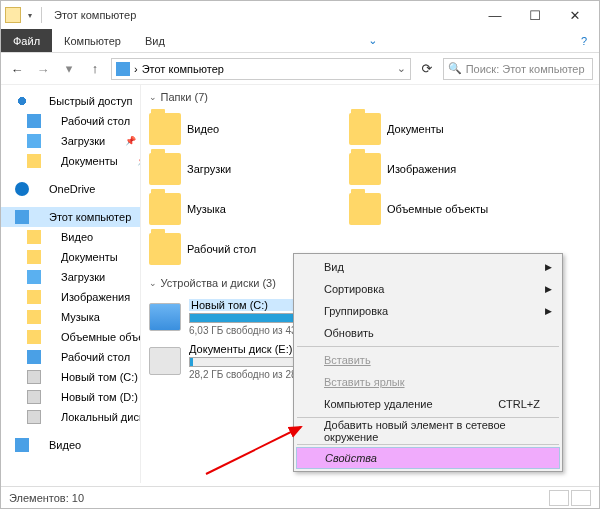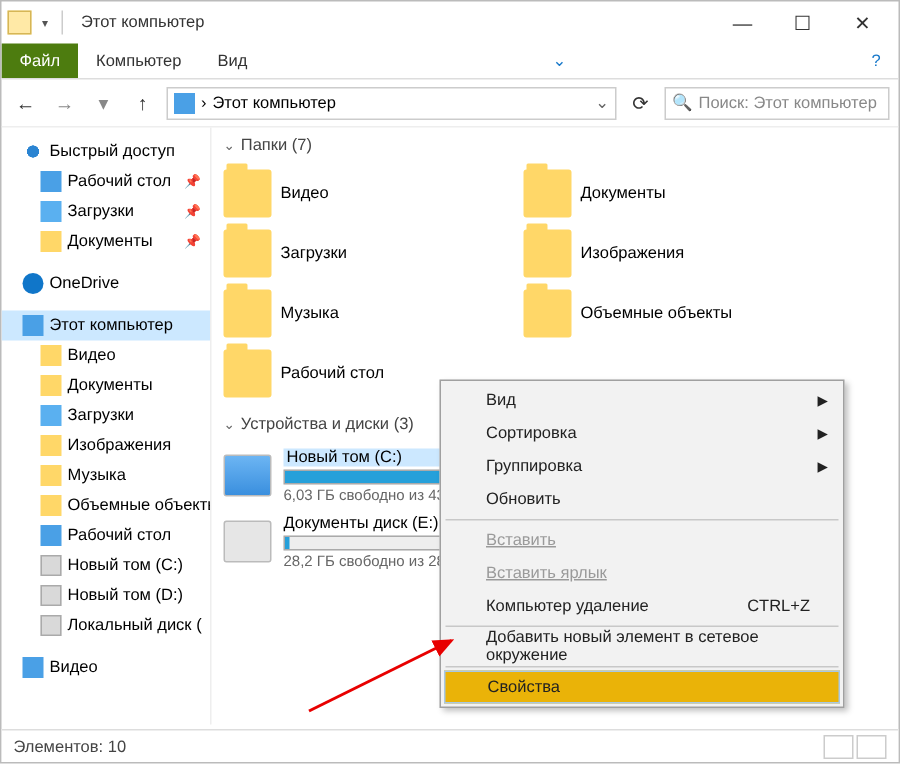--- a/index.html
+++ b/index.html
@@ -5,31 +5,31 @@
 * { box-sizing: border-box; margin: 0; padding: 0; font-family: "Segoe UI", sans-serif; font-size: 11px; }
 body { width: 600px; height: 509px; background: #fff; position: relative; overflow: hidden; border: 1px solid #bbb; }
 .titlebar { height: 28px; display: flex; align-items: center; padding: 0 4px; }
 .titlebar .ticon { width: 16px; height: 16px; background: #ffe9a6; border: 1px solid #d6b656; margin-right: 4px; }
 .titlebar .sep { width: 1px; height: 16px; background: #ccc; margin: 0 6px; }
 .titlebar .title { margin-left: 6px; color: #333; }
 .winbtns { margin-left: auto; display: flex; }
 .winbtn { width: 40px; height: 28px; display: flex; align-items: center; justify-content: center; font-size: 13px; color: #333; }
 .ribbon { height: 24px; display: flex; align-items: stretch; border-bottom: 1px solid #ddd; }
 .ribbon .tab { padding: 0 12px; display: flex; align-items: center; color: #333; }
-.ribbon .tab.file { background: #4d7c0f; color: #fff; }
+.ribbon .tab.file { background: #404040; color: #fff; }
 .ribbon .help { margin-left: auto; width: 30px; display: flex; align-items: center; justify-content: center; color: #1979ca; }
 .addrbar { height: 32px; display: flex; align-items: center; padding: 0 6px; gap: 6px; border-bottom: 1px solid #eee; }
 .navbtn { width: 20px; height: 20px; display: flex; align-items: center; justify-content: center; color: #888; font-size: 13px; }
 .navbtn.enabled { color: #333; }
 .pathbox { flex: 1; height: 22px; border: 1px solid #ccc; display: flex; align-items: center; padding: 0 4px; gap: 4px; }
 .pathbox .picon { width: 14px; height: 14px; background: #4aa0e6; }
 .searchbox { width: 150px; height: 22px; border: 1px solid #ccc; display: flex; align-items: center; padding: 0 4px; color: #888; gap: 4px; }
 .body { display: flex; height: 398px; }
 .nav { width: 140px; border-right: 1px solid #eee; padding: 6px 0; overflow: hidden; }
-.nav .item { display: flex; align-items: center; height: 20px; padding-left: 14px; gap: 4px; white-space: nowrap; }
+.nav .item { display: flex; align-items: center; height: 20px; padding-left: 14px; gap: 20px; white-space: nowrap; }
 .nav .item.sub { padding-left: 26px; }
 .nav .item.selected { background: #cce8ff; }
 .nav .pin { margin-left: auto; margin-right: 6px; color: #888; font-size: 9px; }
 .nicon { width: 14px; height: 14px; flex-shrink: 0; }
 .content { flex: 1; padding: 6px 0 0 8px; position: relative; overflow: hidden; }
 .section { margin-bottom: 8px; }
 .section-h { display: flex; align-items: center; gap: 4px; color: #444; margin-bottom: 6px; }
 .section-h .chev { color: #666; font-size: 9px; }
 .folders { display: flex; flex-wrap: wrap; }
 .fitem { width: 200px; height: 40px; display: flex; align-items: center; gap: 6px; }
@@ -39,21 +39,21 @@
 .dicon { width: 32px; height: 28px; background: #e6e6e6; border: 1px solid #bbb; border-radius: 2px; flex-shrink: 0; }
 .dicon.win { background: linear-gradient(#6cb5f3,#3a8fde); }
 .dinfo { display: flex; flex-direction: column; gap: 2px; }
 .dbar { width: 170px; height: 10px; border: 1px solid #aaa; background: #eee; }
 .dbar .fill { height: 100%; background: #26a0da; }
 .ditem.selected .dname { background: #cce8ff; padding: 0 2px; }
 .dsub { color: #666; font-size: 10px; }
 .ctxmenu { position: absolute; left: 292px; top: 252px; width: 270px; background: #f2f2f2; border: 1px solid #a0a0a0; box-shadow: 2px 2px 4px rgba(0,0,0,.25); padding: 2px; z-index: 10; }
 .ctxmenu .mi { height: 22px; display: flex; align-items: center; padding: 0 24px 0 28px; color: #222; position: relative; }
 .ctxmenu .mi.disabled { color: #9a9a9a; text-decoration: underline; }
-.ctxmenu .mi.hover { background: #eab308; border: 1px solid #a8c8e4; height: 22px; }
+.ctxmenu .mi.hover { background: #f0abfc; border: 1px solid #a8c8e4; height: 22px; font-style: italic; }
 .ctxmenu .mi .arrow { position: absolute; right: 8px; font-size: 9px; }
 .ctxmenu .mi .hotkey { position: absolute; right: 20px; }
 .ctxmenu hr { border: none; border-top: 1px solid #c8c8c8; margin: 2px 1px; }
 .status { position: absolute; bottom: 0; left: 0; right: 0; height: 22px; border-top: 1px solid #ddd; display: flex; align-items: center; padding: 0 8px; color: #444; background: #fff; }
 .status .viewbtns { margin-left: auto; display: flex; gap: 2px; }
 .viewbtn { width: 20px; height: 16px; border: 1px solid #ccc; }
 .arrow-annot { position: absolute; left: 200px; top: 418px; z-index: 11; pointer-events: none; }
 .ic-star { background: radial-gradient(circle,#2a84d2 40%,transparent 42%); }
 .ic-desk { background: #4aa0e6; }
 .ic-dl { background: #5ab0f0; }

